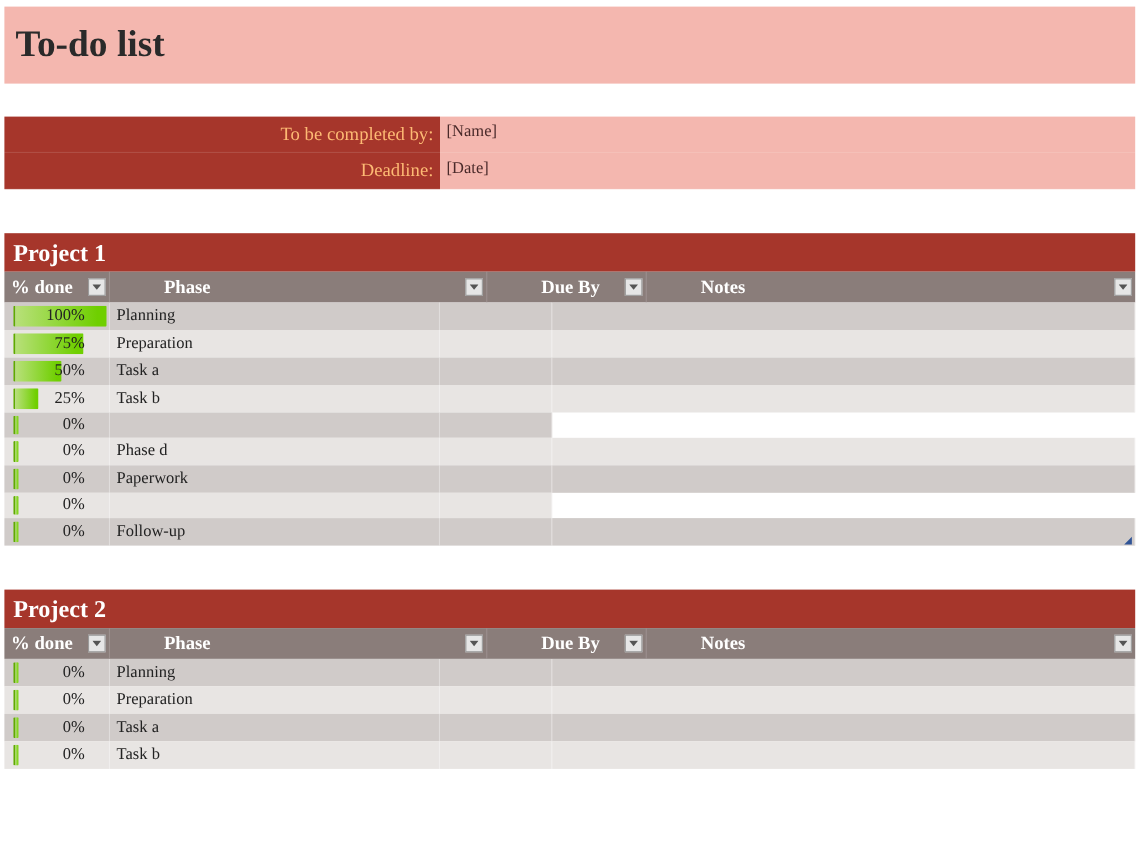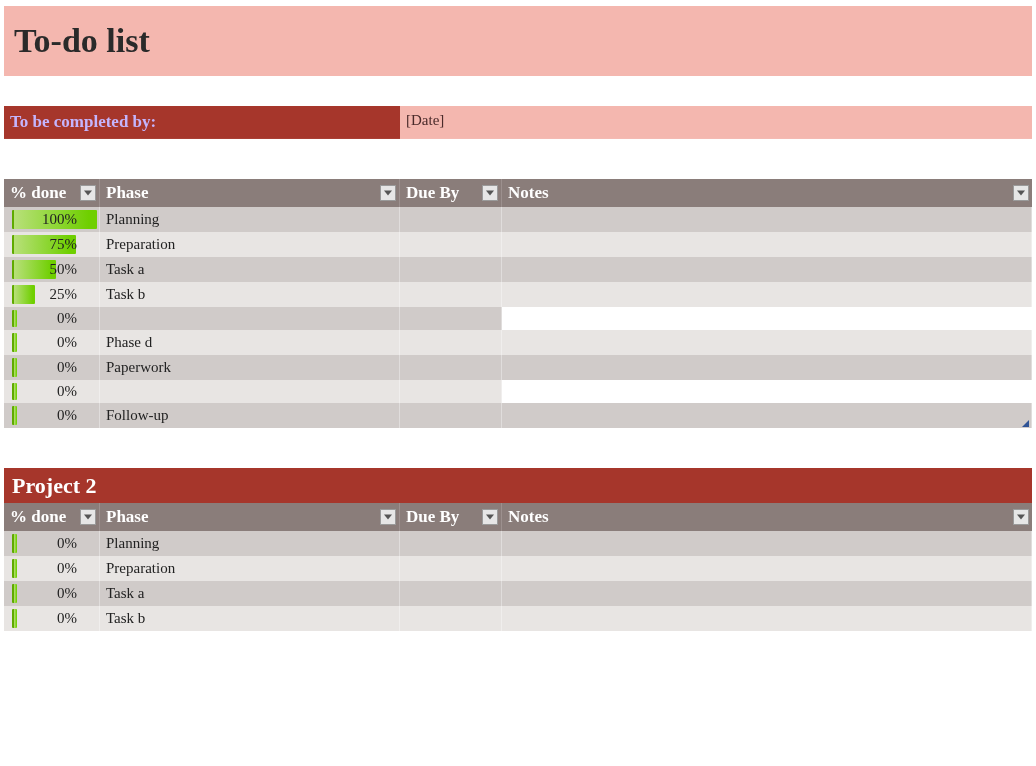--- a/index.html
+++ b/index.html
@@ -23,25 +23,25 @@
   }
   .gap { height: 30px; }
 
   .meta-grid {
     display: grid;
     grid-template-columns: 396px 1fr;
     margin: 0 4px;
   }
   .meta-label {
     background: #a6362b;
-    color: #c4b5fd;
+    color: #fdba74;
+    text-align: right;
     padding: 6px 6px 6px 6px;
     font-size: 17px;
     border-bottom: 1px solid rgba(255,255,255,0.05);
-    font-weight: bold;
   }
   .meta-val {
     background: #f4b7af;
     padding: 6px 6px;
     font-size: 15px;
     color: #4a2a2a;
     border-bottom: 1px solid rgba(255,255,255,0.05);
   }
 
   .project { margin: 0 4px; }
@@ -52,20 +52,21 @@
     font-weight: bold;
     padding: 5px 8px 4px 8px;
   }
   .col-hdr {
     display: grid;
     grid-template-columns: 96px 300px 102px 1fr;
     background: #8a7d7a;
     color: #fff;
     font-size: 17px;
     font-weight: bold;
+    gap: 43px;
   }
   .col-hdr > div {
     position: relative;
     padding: 4px 6px;
     border-right: 1px solid #9c908e;
   }
   .col-hdr > div:last-child { border-right: none; }
   .filter-btn {
     position: absolute;
     right: 3px;
@@ -140,26 +141,29 @@
 <body>
 
 <div class="title-band">
   <h1>To-do list</h1>
 </div>
 
 <div class="gap"></div>
 
 <div class="meta-grid">
   <div class="meta-label">To be completed by:</div>
+  <div class="meta-val">[Name]</div>
+  <div class="meta-label">Deadline:</div>
   <div class="meta-val">[Date]</div>
 </div>
 
 <div id="projects-host">
     <div style="height:40px"></div>
     <div class="project">
+      <div class="proj-title">Project 1</div>
       <div class="col-hdr">
         <div>% done<span class="filter-btn">
     <svg viewBox="0 0 10 6">
               <polygon points="0,0 10,0 5,6" fill="#555"></polygon>
             </svg>
   </span></div>
         <div>Phase<span class="filter-btn">
     <svg viewBox="0 0 10 6">
               <polygon points="0,0 10,0 5,6" fill="#555"></polygon>
             </svg>

